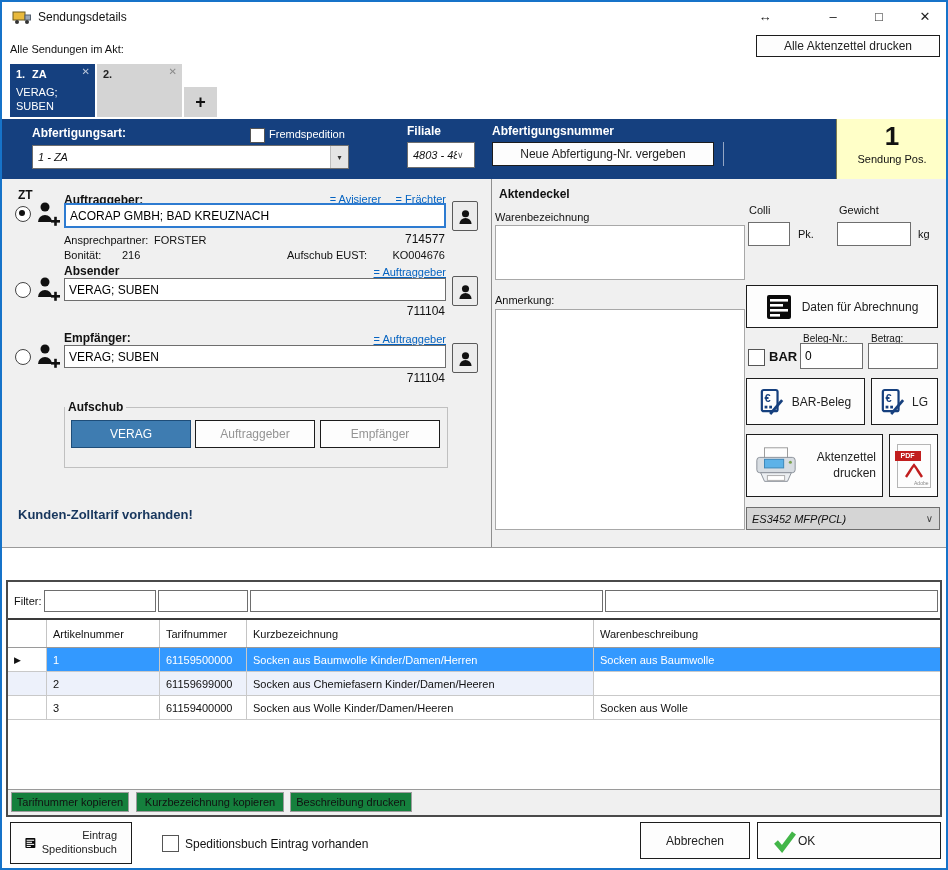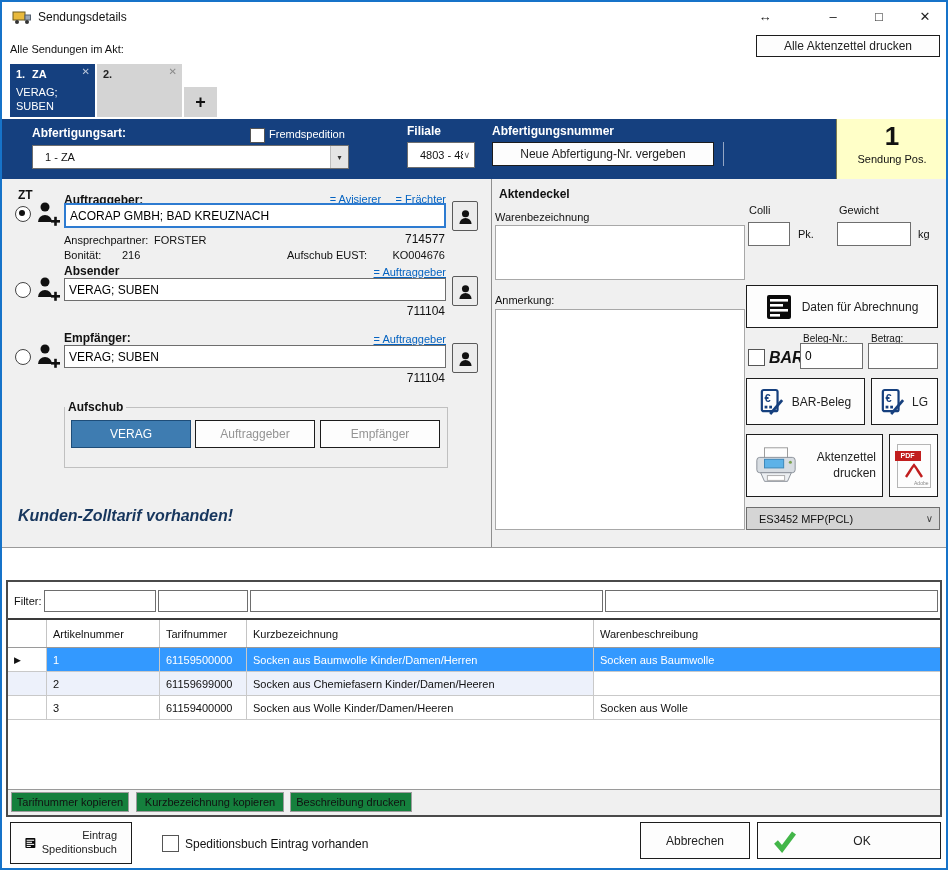--- a/index.html
+++ b/index.html
@@ -1,35 +1,35 @@
 <!DOCTYPE html>
 <html><head>
 <meta charset="utf-8">
 <style>
   html,body{margin:0;padding:0;background:#dcdcdc;}
   .window{position:relative;width:944px;height:866px;border:2px solid #1673c9;background:#ffffff;
     font-family:"Liberation Sans",sans-serif;color:#111;overflow:hidden;}
   .a{position:absolute;}
-  .fs10{font-size:10px;} .fs11{font-size:11px;} .fs12{font-size:12px;} .fs13{font-size:16px;font-style:italic;}
+  .fs10{font-size:10px;} .fs11{font-size:11px;} .fs12{font-size:12px;} .fs13{font-size:13px;}
   .b{font-weight:bold;}
   .white{color:#fff;}
   .right{text-align:right;}
   .center{text-align:center;}
 
   
   .titlebtn{width:26px;height:22px;display:flex;align-items:center;justify-content:center;font-size:13px;color:#222;cursor:default;}
 
   
   .tab{position:absolute;top:62px;width:85px;height:53px;}
   .tab .x{position:absolute;top:2px;right:5px;font-size:10px;}
 
   
   .band{position:absolute;left:0;top:117px;width:944px;height:60px;background:#15407f;}
   .combo{background:#fff;border:1px solid #6e6e6e;display:flex;align-items:center;font-size:11px;}
-  .combo .val{padding-left:12px;flex:1;white-space:nowrap;overflow:hidden;}
+  .combo .val{padding-left:5px;flex:1;white-space:nowrap;overflow:hidden;font-style:italic;}
   .combo .arr{width:17px;align-self:stretch;background:#e4e4e4;border-left:1px solid #bdbdbd;
     display:flex;align-items:center;justify-content:center;font-size:8px;color:#333;}
   .chk{background:#fff;border:1px solid #555;width:13px;height:13px;}
 
   
   .panel{position:absolute;left:0;top:177px;width:944px;height:368px;background:#f0f0f0;border-bottom:1px solid #9a9a9a;}
   .vdiv{position:absolute;left:489px;top:0;width:1px;height:368px;background:#8f8f8f;}
 
   .radio{width:14px;height:14px;border:1px solid #444;border-radius:50%;background:#fff;}
   .radio.sel::after{content:"";display:block;width:6px;height:6px;border-radius:50%;background:#111;margin:3px;}
@@ -353,16 +353,16 @@
     </span>
   </div>
   <span class="a chk" style="left:160px;top:833px;width:15px;height:15px;"></span>
   <span class="a fs12" style="left:183px;top:835px;">Speditionsbuch Eintrag vorhanden</span>
 
   <div class="a wbtn" style="left:638px;top:820px;width:110px;height:37px;">Abbrechen</div>
   <div class="a wbtn" style="left:755px;top:820px;width:184px;height:37px;justify-content:flex-start;padding:0 14px;">
     <svg width="26" height="24" viewBox="0 0 24 24">
         <path d="M3 13 l6 7 L21 4" stroke="#43b649" stroke-width="5" fill="none"></path>
       </svg>
-    <span style="flex:1;text-align:center;">OK</span>
+    <span style="flex:1;text-align:left;">OK</span>
   </div>
 
 </div>
 
 </body></html>

